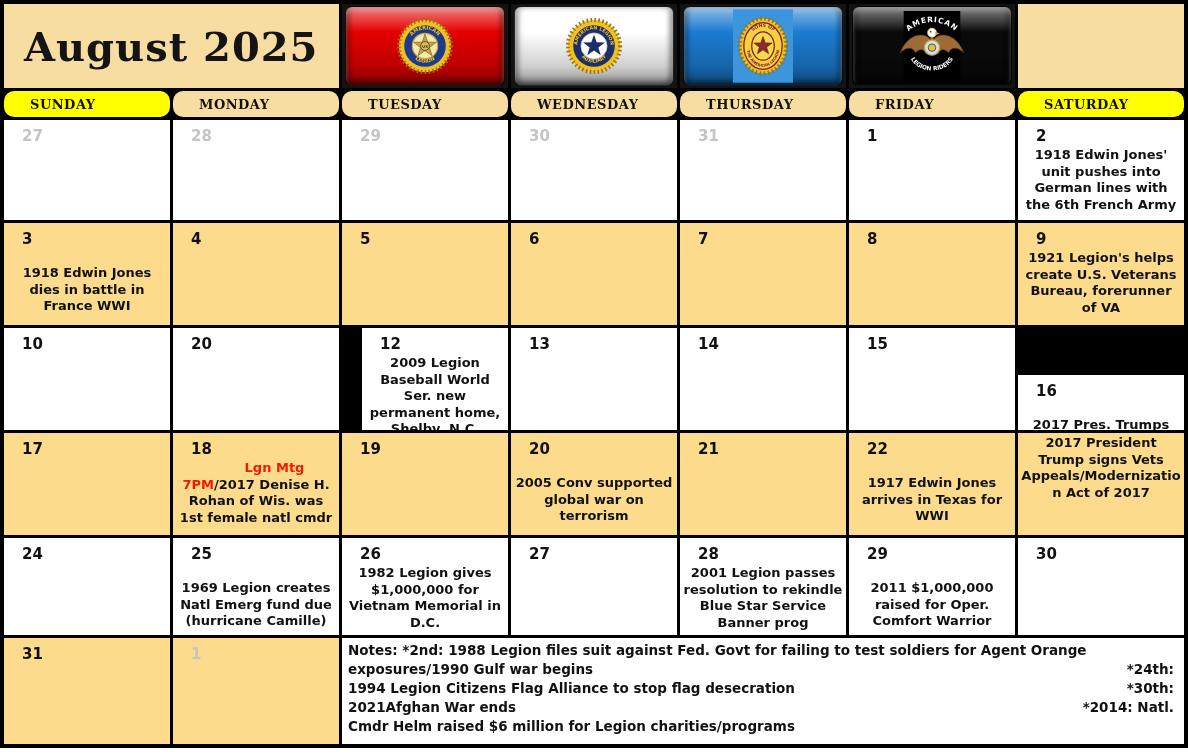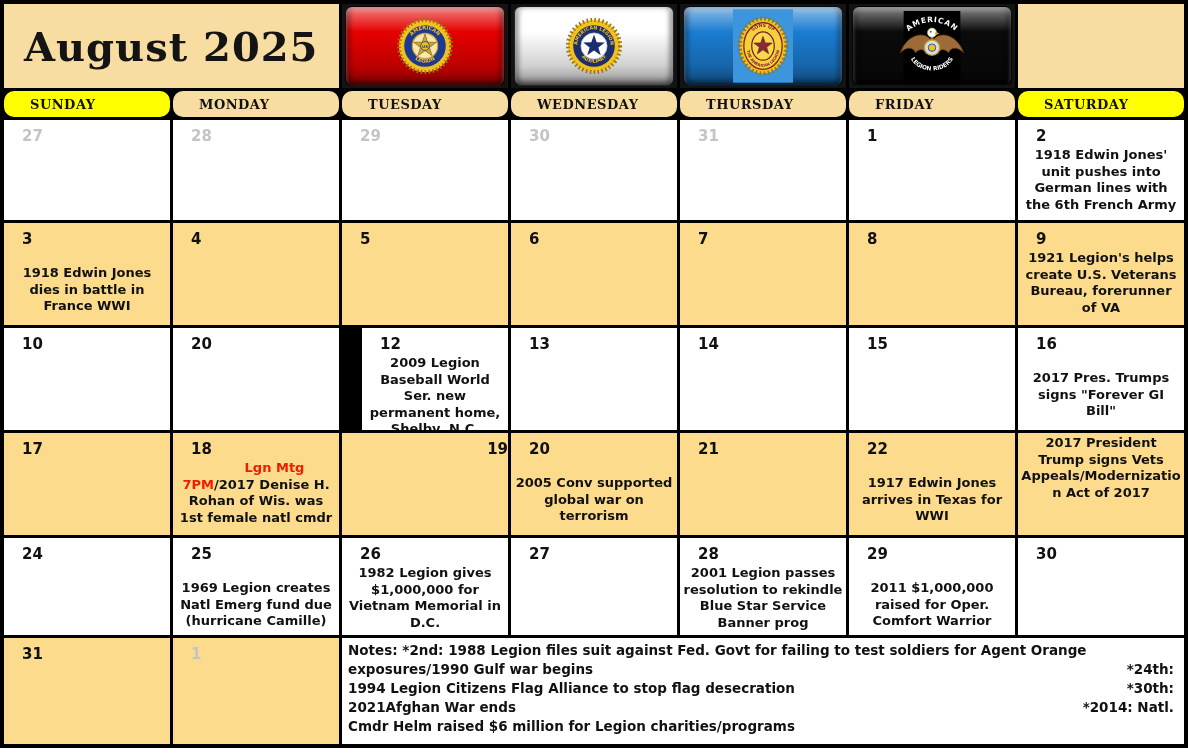--- a/index.html
+++ b/index.html
@@ -197,32 +197,32 @@
     </div>
     <div class="cell white" style="grid-row: 5;">
       <div class="dnum">13</div>
     </div>
     <div class="cell white" style="grid-row: 5;">
       <div class="dnum">14</div>
     </div>
     <div class="cell white" style="grid-row: 5;">
       <div class="dnum">15</div>
     </div>
-    <div class="cell white" style="grid-row: 5;">
+    <div class="cell white" style="grid-row: 5; margin-top: 47px;">
       <div class="dnum">16</div>
       <div class="evt gap"><span>2017 Pres. Trumps signs "Forever GI Bill"</span></div>
     </div>
     <div class="cell wheat" style="grid-row: 6;">
       <div class="dnum">17</div>
     </div>
     <div class="cell wheat" style="grid-row: 6;">
       <div class="dnum">18</div>
       <div class="evt"><span class="red">Lgn Mtg 7PM</span><span>/2017 Denise H. Rohan of Wis. was 1st female natl cmdr</span></div>
     </div>
-    <div class="cell wheat" style="grid-row: 6; text-align: right;">
+    <div class="cell wheat" style="grid-row: 6;">
       <div class="dnum">19</div>
     </div>
     <div class="cell wheat" style="grid-row: 6;">
       <div class="dnum">20</div>
       <div class="evt gap"><span>2005 Conv supported global war on terrorism</span></div>
     </div>
     <div class="cell wheat" style="grid-row: 6;">
       <div class="dnum">21</div>
     </div>
     <div class="cell wheat" style="grid-row: 6;">

